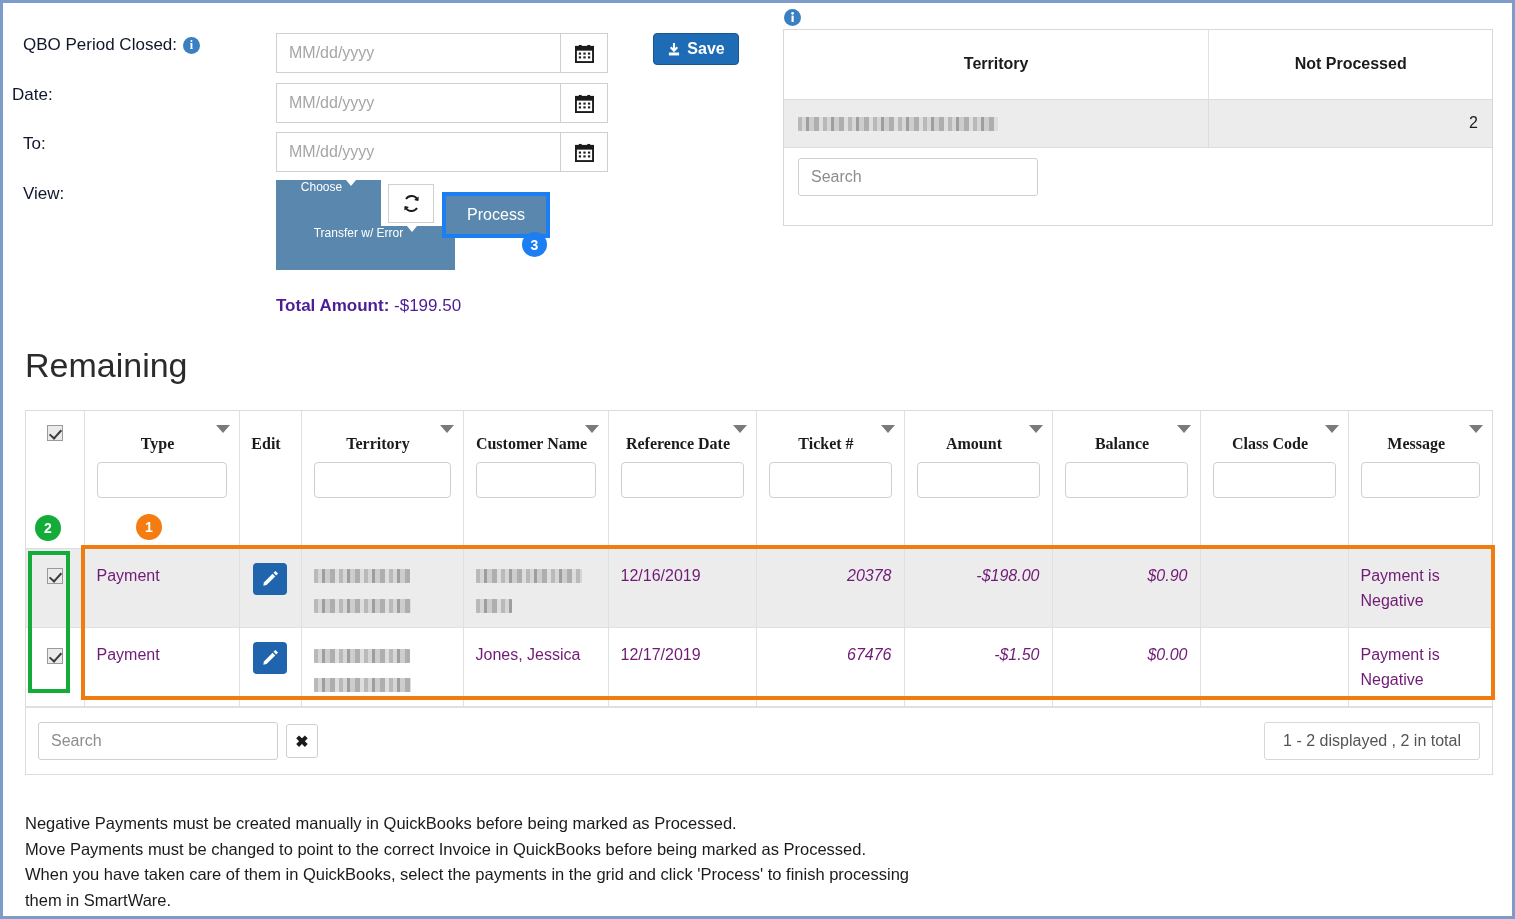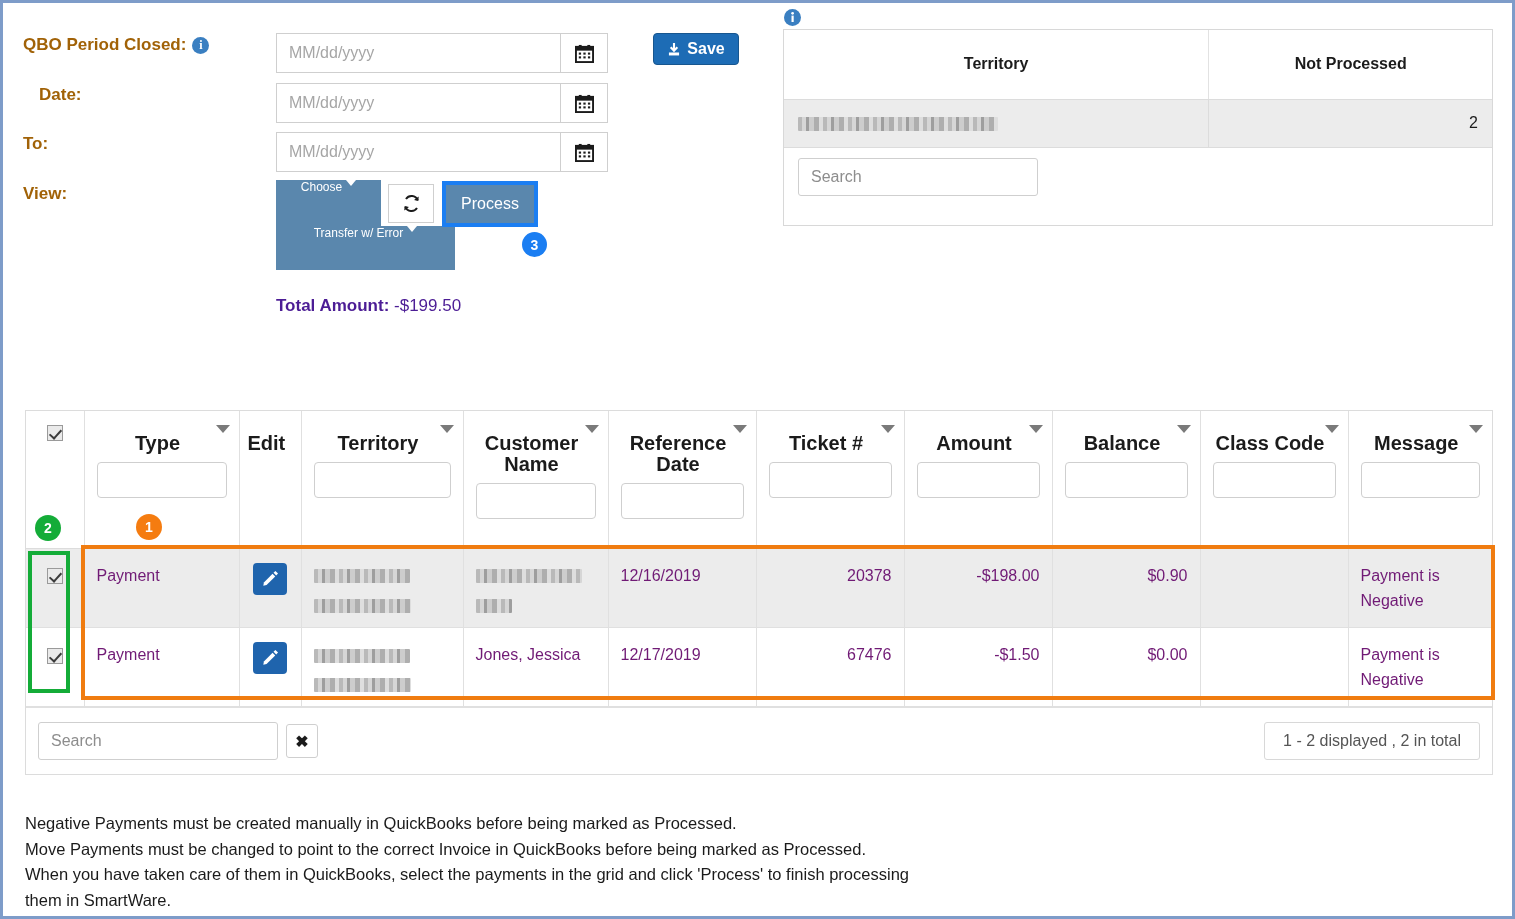--- a/index.html
+++ b/index.html
@@ -14,23 +14,23 @@
     height: 919px;
     background: #ffffff;
     border: 3px solid #7e9cc9;
     overflow: hidden;
   }
 
   
   .top-area { position: absolute; left: 0; top: 0; width: 760px; height: 325px; }
   .form-row { position: absolute; display: flex; align-items: center; }
   .form-label {
-    font-weight: bold;
+    font-weight: normal;
     font-size: 17px;
-    color: #a16207;
+    color: #0f172a;
     white-space: nowrap;
   }
   .info-icon {
     display: inline-block;
     width: 17px; height: 17px;
     border-radius: 50%;
     background: #3a7fc1;
     color: #ffffff;
     font-size: 12px;
     font-weight: bold;
@@ -105,22 +105,22 @@
     position: absolute;
     left: 385px; top: 181px;
     width: 46px; height: 39px;
     background: #fff;
     border: 1px solid #cfcfcf;
     display: flex; align-items: center; justify-content: center;
     cursor: pointer;
   }
   .process-btn {
     position: absolute;
-    left: 439px; top: 178px;
-    width: 96px; height: 46px;
+    left: 439px; top: 189px;
+    width: 108px; height: 46px;
     background: #5a87ad;
     border: 4px solid #1b7ef2;
     color: #fff;
     font-size: 16px;
     display: flex; align-items: center; justify-content: center;
     cursor: pointer;
   }
   .badge {
     position: absolute;
     border-radius: 50%;
@@ -235,26 +235,27 @@
     border-right: 1px solid #e0e0e0;
     border-bottom: 1px solid #dcdcdc;
     vertical-align: top;
     background: #fff;
     padding: 0;
     position: relative;
     height: 137px;
   }
   table.grid th:last-child { border-right: none; }
   .th-title {
-    font-size: 20px;
+    font-size: 16px;
     font-weight: bold;
     color: #1b1b1b;
     text-align: center;
     padding: 22px 16px 0 8px;
     line-height: 21px;
+    font-family: Liberation Serif, serif;
   }
   .sort-caret {
     position: absolute;
     right: 9px; top: 14px;
     width: 0; height: 0;
     border-left: 7px solid transparent;
     border-right: 7px solid transparent;
     border-top: 8px solid #7a7a7a;
   }
   .filter-input {
@@ -298,21 +299,21 @@
     font-size: 16px;
     color: #701a75;
     padding: 14px 12px;
     vertical-align: top;
     height: 75px;
     line-height: 25px;
   }
   table.grid td:last-child { border-right: none; }
   tr.row-alt td { background: #ececec; }
   tr.row-plain td { background: #ffffff; }
-  td.num { text-align: right; }
+  td.num { text-align: right; font-style: italic; }
   td.c-check { text-align: center; padding-top: 18px; }
   td.c-edit { padding: 12px 0 0 0; text-align: center; }
   .edit-btn {
     width: 34px; height: 32px;
     background: #1f64ad;
     border-radius: 4px;
     display: inline-flex; align-items: center; justify-content: center;
     cursor: pointer;
   }
 
@@ -397,21 +398,21 @@
               <rect x="8.8" y="9" width="2.4" height="2.2"></rect>
               <rect x="13.6" y="9" width="2.4" height="2.2"></rect>
             <rect x="4" y="13" width="2.4" height="2.2"></rect>
               <rect x="8.8" y="13" width="2.4" height="2.2"></rect>
               <rect x="13.6" y="13" width="2.4" height="2.2"></rect>
           </g>
         </svg>
       </div>
     </div>
 
-    <div class="form-row" style="left:36px; top:82px;">
+    <div class="form-row" style="left:9px; top:82px;">
       <span class="form-label">Date:</span>
     </div>
     <div class="date-group" style="left:273px; top:80px;">
       <input class="date-input" value="" placeholder="MM/dd/yyyy" style="">
       <div class="date-btn">
         <svg class="cal-ico" viewBox="0 0 20 20">
           <rect x="1" y="3" width="18" height="16" fill="#fff" stroke="#1b1b1b" stroke-width="2"></rect>
           <rect x="1" y="3" width="18" height="4" fill="#1b1b1b"></rect>
           <rect x="4" y="1" width="3" height="4" fill="#1b1b1b"></rect>
           <rect x="13" y="1" width="3" height="4" fill="#1b1b1b"></rect>
@@ -520,20 +521,21 @@
           </td>
           <td>2</td>
         </tr>
       </tbody>
     </table>
     <div class="terr-footer">
       <input class="search-box" value="" placeholder="Search" style="">
     </div>
   </div>
 
+  <div class="remaining-title">Remaining</div>
 
   <div class="grid-wrap">
     <table class="grid">
       <colgroup>
         <col style="width:58px">
           <col style="width:155px">
           <col style="width:62px">
         <col style="width:162px">
           <col style="width:145px">
           <col style="width:148px">

